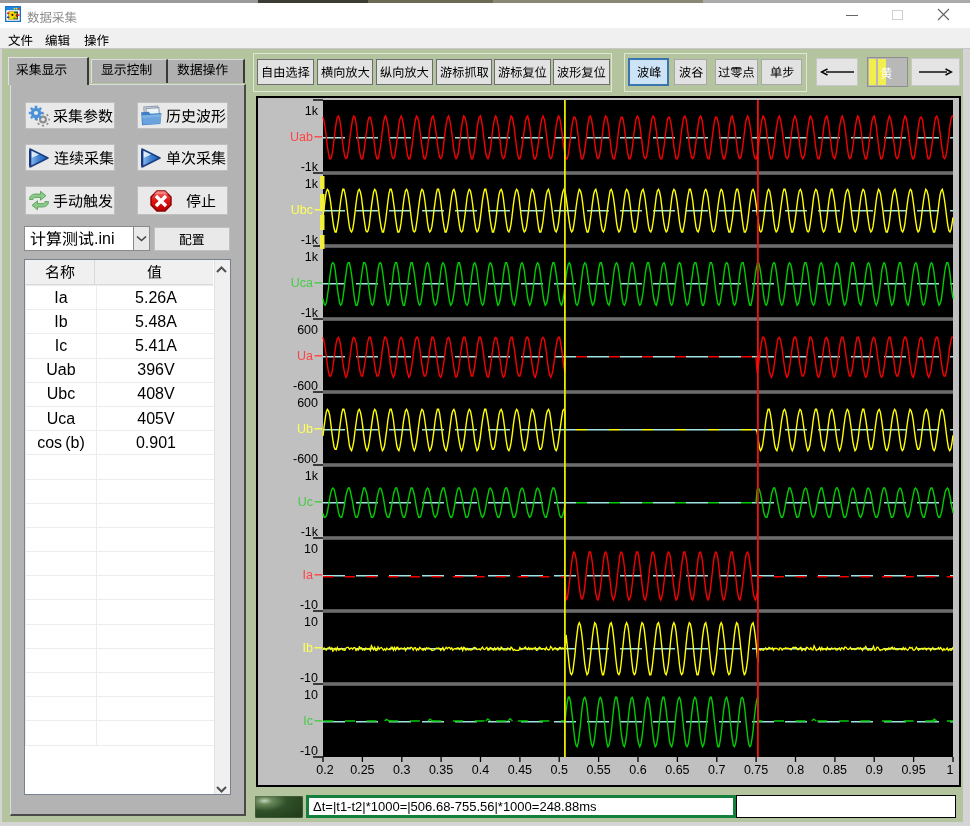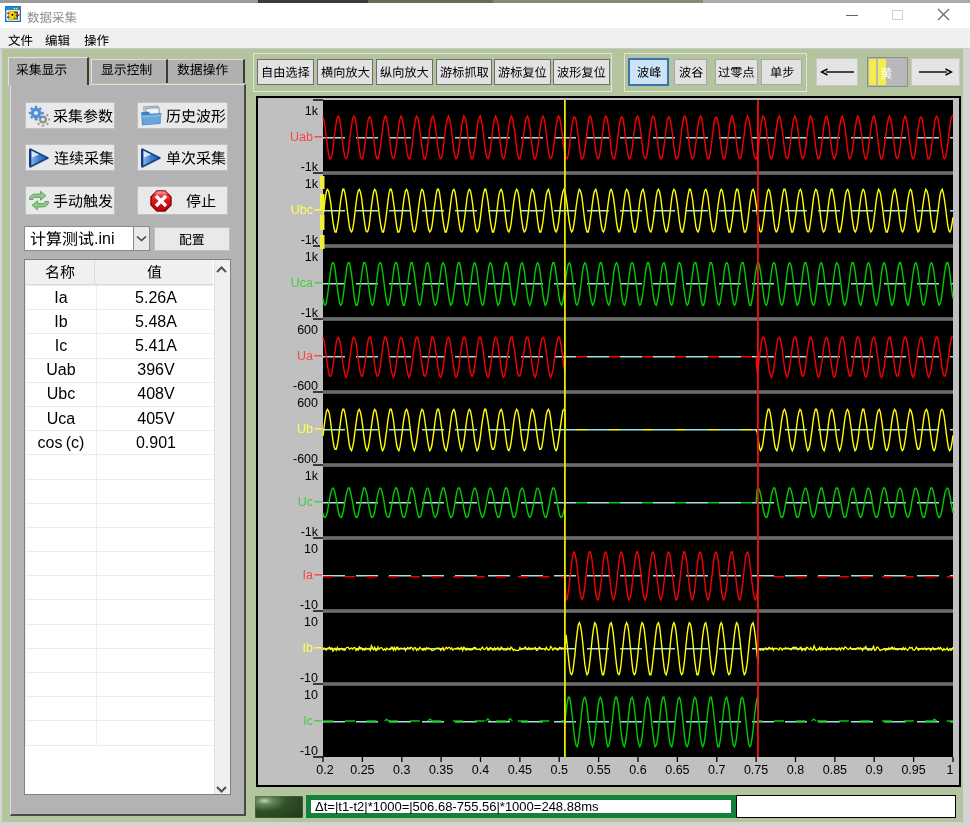--- a/index.html
+++ b/index.html
@@ -382,21 +382,21 @@
         </tr>
         <tr>
           <td class="c1">Ubc</td>
           <td class="c2">408V</td>
         </tr>
         <tr>
           <td class="c1">Uca</td>
           <td class="c2">405V</td>
         </tr>
         <tr>
-          <td class="c1">cos (c)</td>
+          <td class="c1">cos (b)</td>
           <td class="c2">0.901</td>
         </tr>
         <tr>
           <td class="c1"></td>
           <td class="c2"></td>
         </tr>
         <tr>
           <td class="c1"></td>
           <td class="c2"></td>
         </tr>
@@ -717,13 +717,13 @@
         <radialGradient id="lg" cx="0.2" cy="0.22" r="1.1">
 <stop offset="0" stop-color="#c4d6bc"></stop>
           <stop offset="0.14" stop-color="#6c8a5c"></stop>
           <stop offset="0.42" stop-color="#30512a"></stop>
           <stop offset="1" stop-color="#1e3816"></stop>
         </radialGradient>
       </defs>
 <rect x="0" y="0" width="48" height="22" rx="2" fill="url(#lg)" stroke="#556b4a" stroke-width="1"></rect>
 </svg>
   </div>
-<div class="ab" style="left:306px;top:795px;width:430px;height:23px;background:#fff;border:5px solid #15803d;display:flex;align-items:center;padding-left:4px;font-size:13px">Δt=|t1-t2|*1000=|506.68-755.56|*1000=248.88ms</div>
+<div class="ab" style="left:306px;top:795px;width:430px;height:23px;background:#fff;border:3px solid #15803d;display:flex;align-items:center;padding-left:4px;font-size:13px">Δt=|t1-t2|*1000=|506.68-755.56|*1000=248.88ms</div>
 <div class="ab" style="left:736px;top:795px;width:220px;height:23px;background:#fff;border:1px solid #000"></div>
 </body></html>

